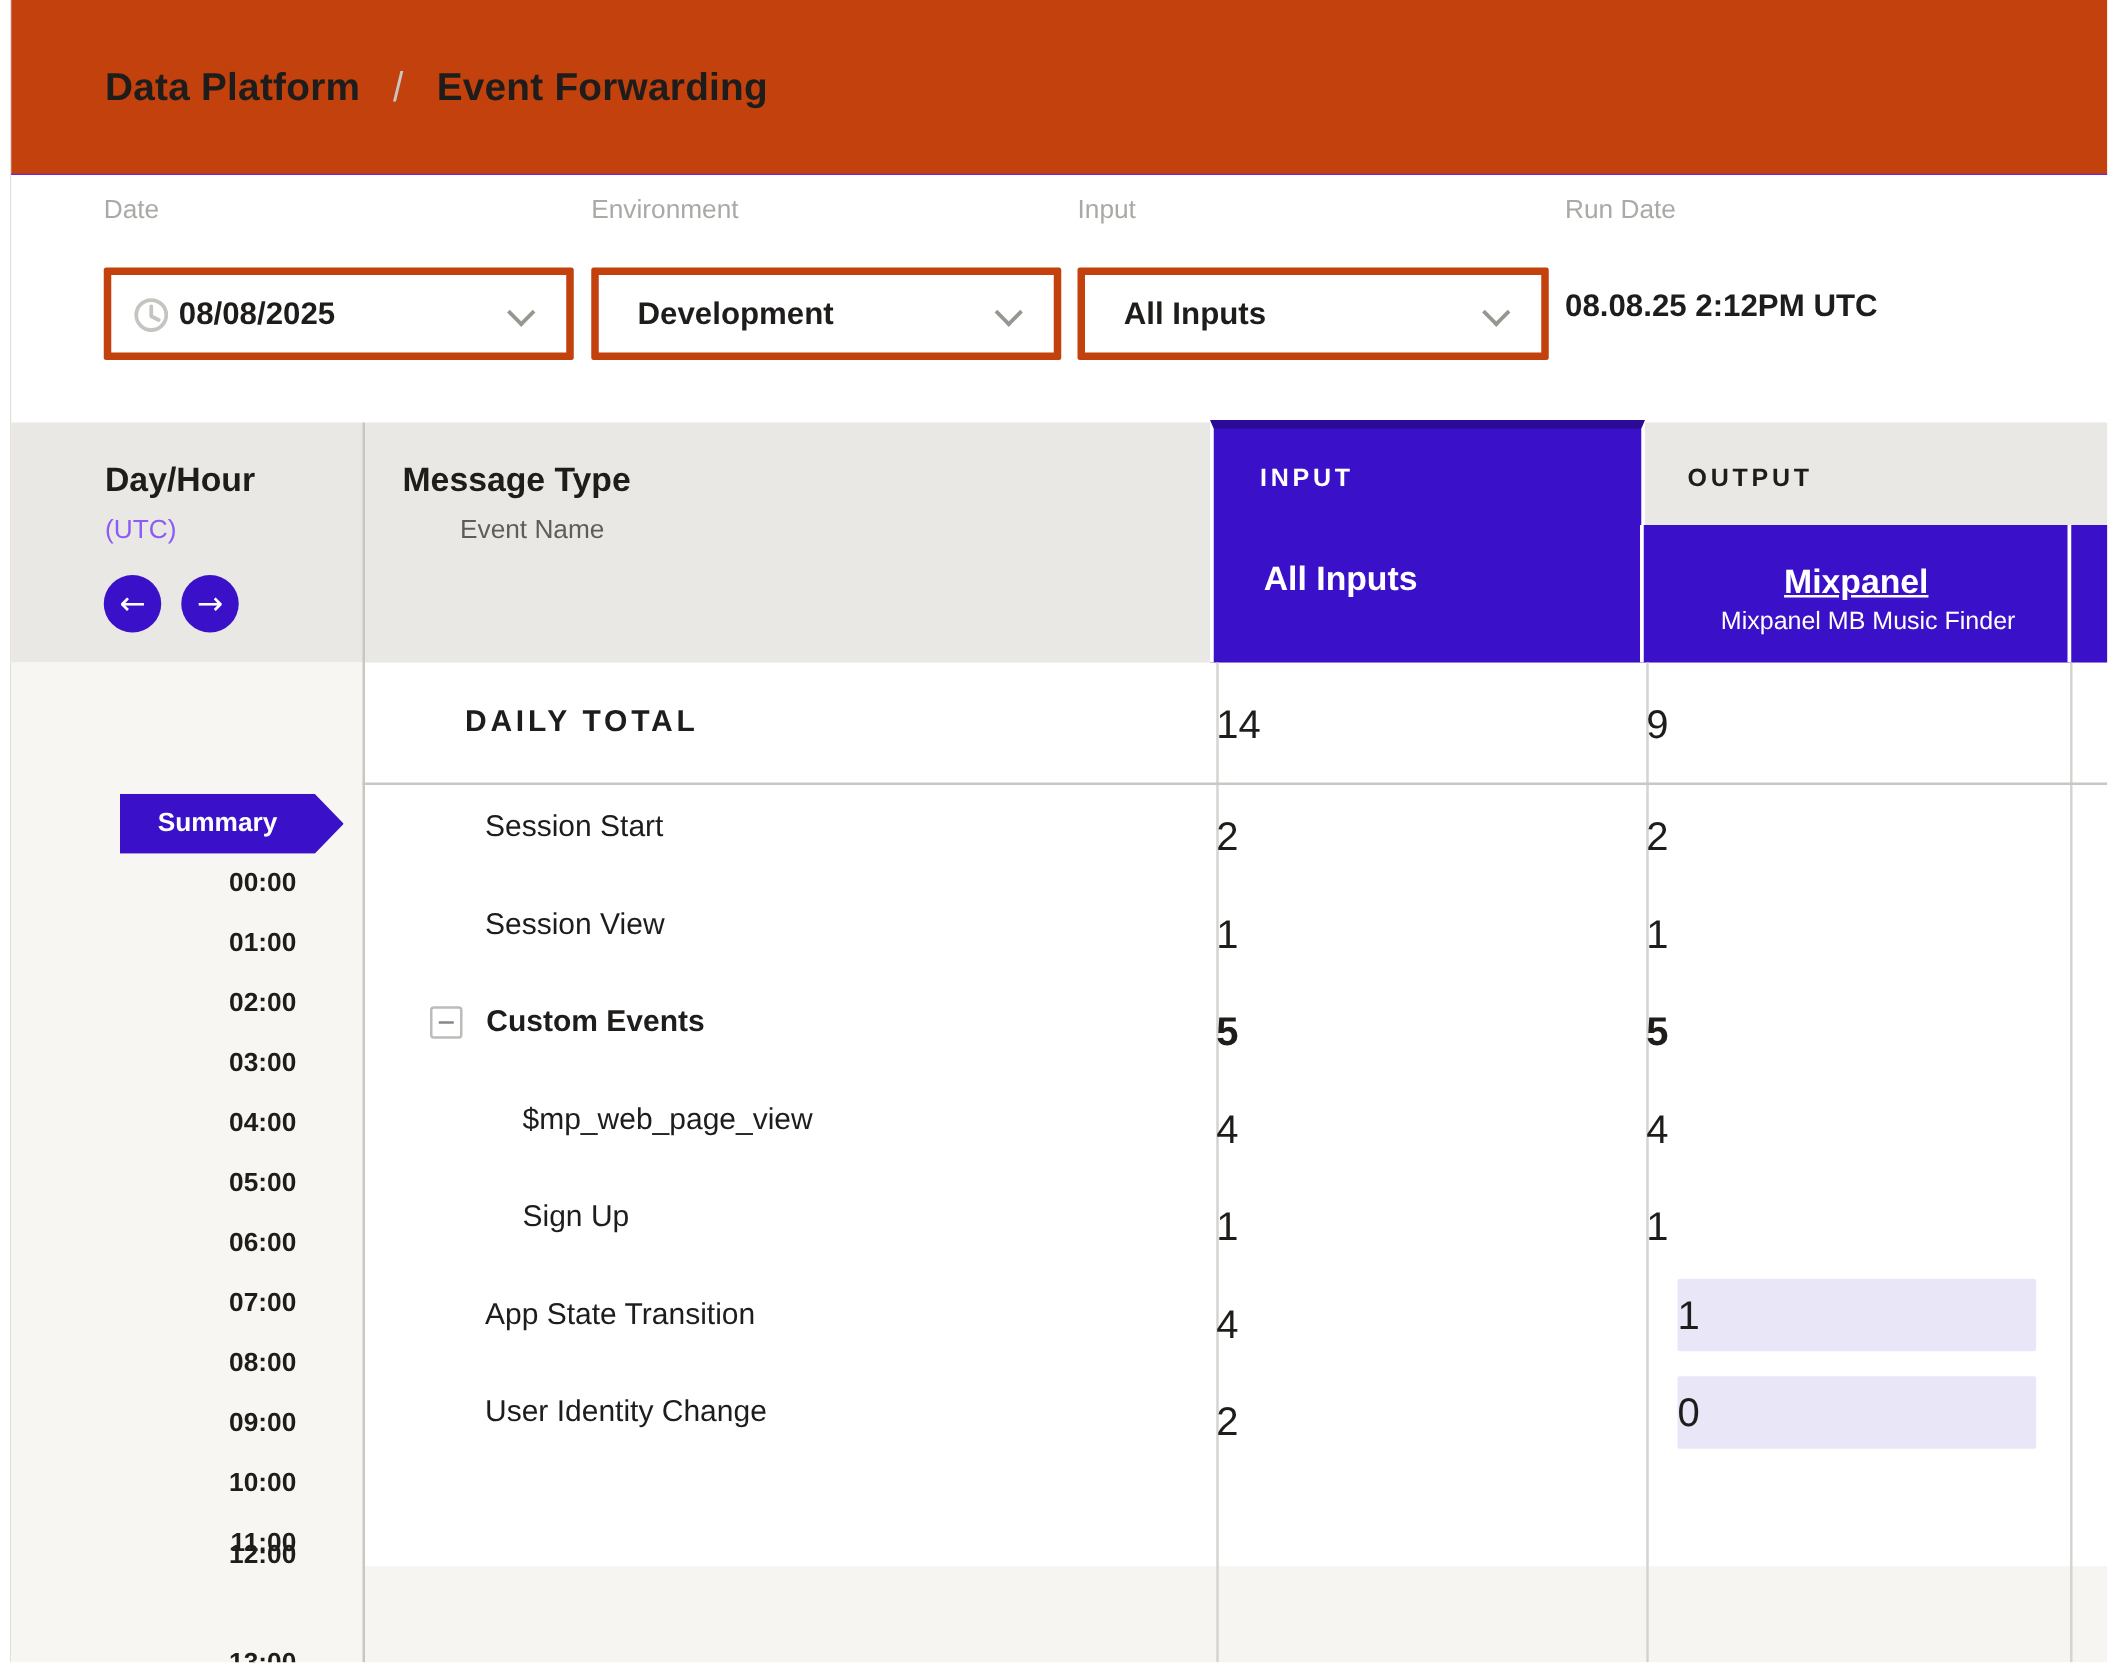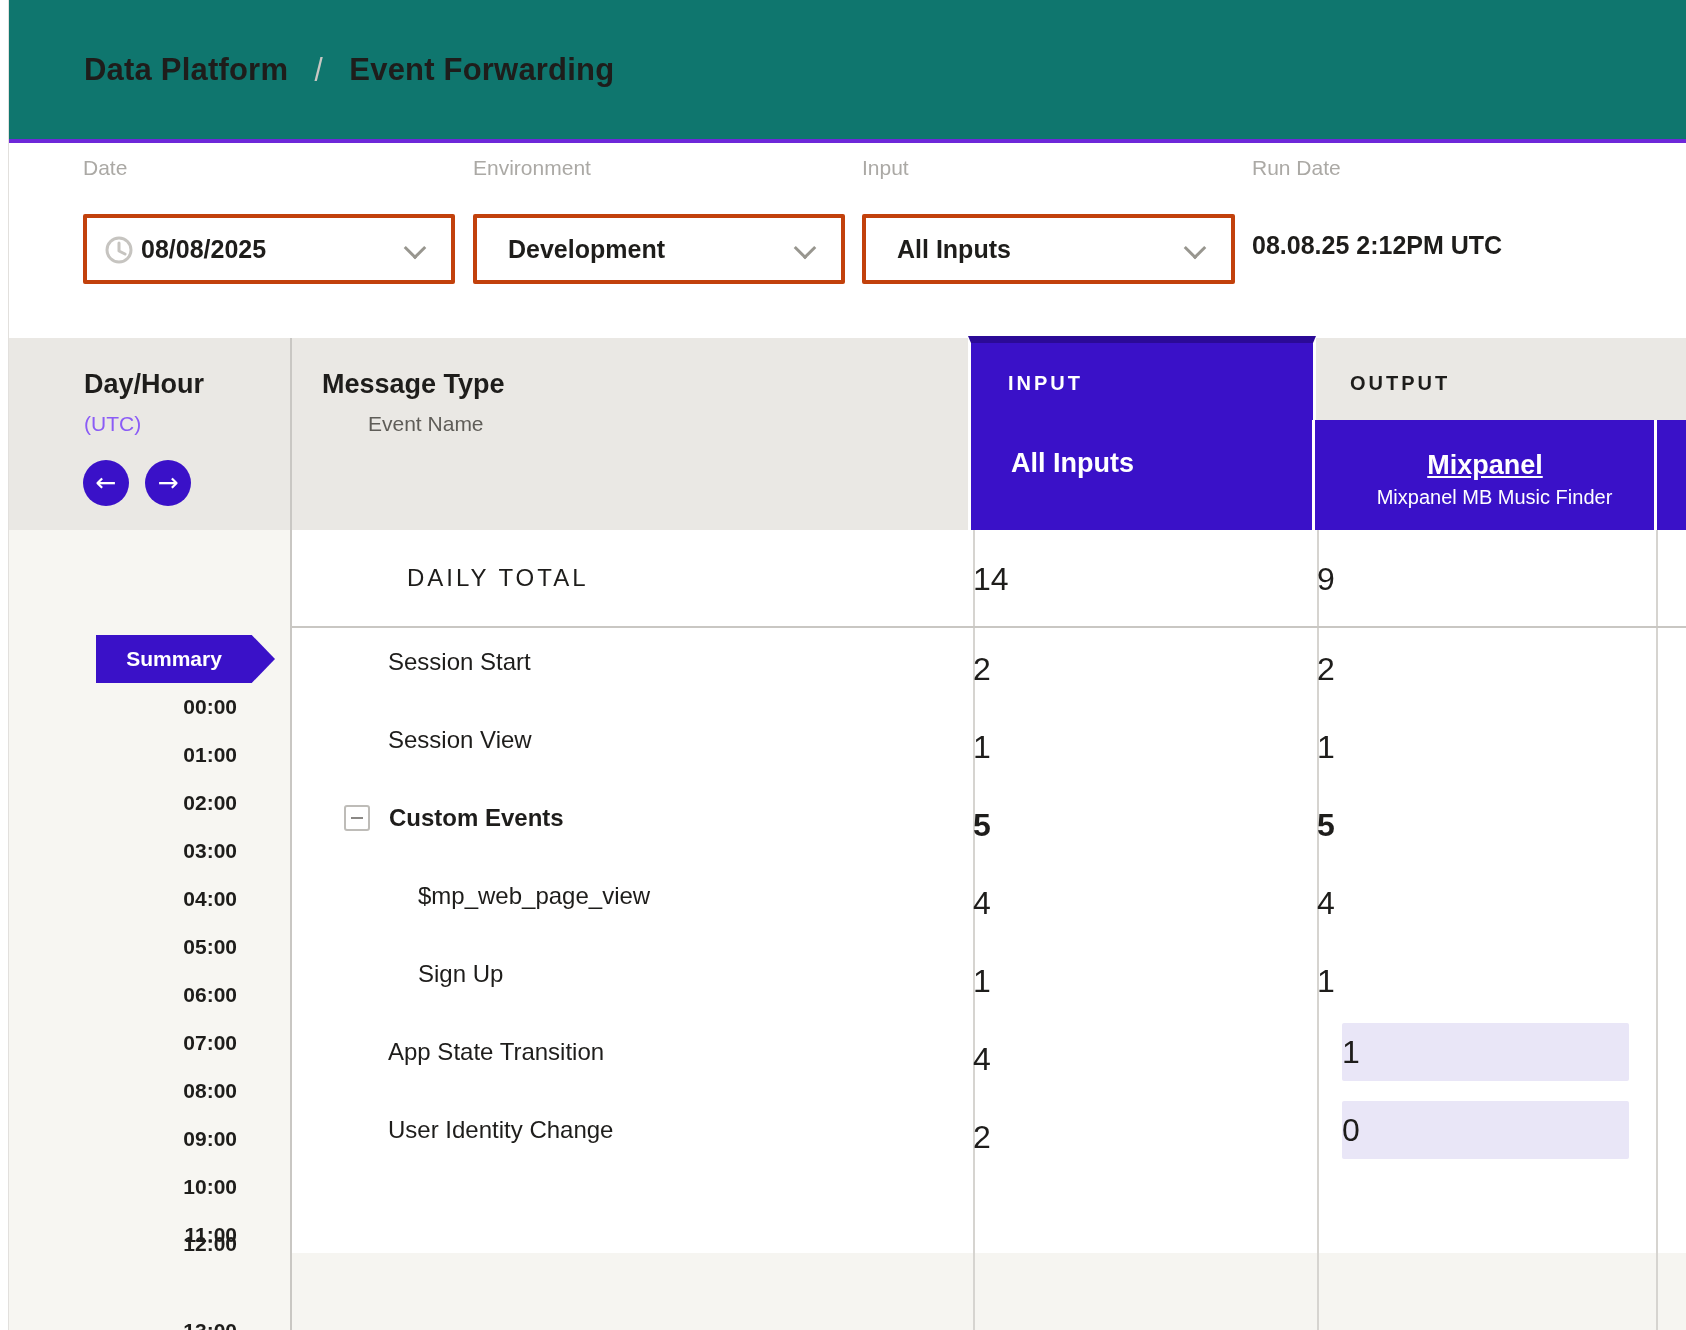--- a/index.html
+++ b/index.html
@@ -7,30 +7,30 @@
   .page {
     position:relative; width:1686px; height:1330px; overflow:hidden;
     background:#fff; font-family:"Liberation Sans", sans-serif; color:#1E1D1B;
   }
   .abs { position:absolute; }
 
   
   .page-left-line { left:8px; top:0; width:1px; height:1330px; background:#E2E0DD; }
 
   
-  .topbar { left:9px; top:0; right:0; height:139px; background:#0f766e; border-bottom:4px solid #6d28d9; }
+  .topbar { left:9px; top:0; right:0; height:139px; background:#c2410c; border-bottom:1px solid #6d28d9; }
   .crumbs { position:absolute; left:75px; top:0; height:139px; display:flex; align-items:center; gap:26px; }
   .crumb { font-size:31px; font-weight:600; color:#1E1D1B; letter-spacing:.2px; }
   .crumb-sep { font-size:33px; font-weight:400; color:#C9C7C3; transform:scaleX(.9); }
 
   
   .flt-label { font-size:21px; color:#ABA9A5; }
   .flt-box {
     position:absolute; top:214px; height:62px; background:#fff;
-    border:4px solid #c2410c; border-radius:2px; cursor:pointer;
+    border:6px solid #c2410c; border-radius:2px; cursor:pointer;
   }
   .flt-value { position:absolute; top:17px; font-size:25px; font-weight:700; color:#1E1D1B; }
   .chev {
     position:absolute; right:28px; top:22px; width:13px; height:13px;
     border-right:3px solid #98968F; border-bottom:3px solid #98968F; transform:rotate(45deg);
   }
   .clock { position:absolute; left:17px; top:17px; width:30px; height:30px; }
   .rundate-val { font-size:25px; font-weight:700; color:#1E1D1B; }
 
   
@@ -69,21 +69,21 @@
     left:96px; top:635px; width:156px; height:48px; padding-right:23px;
     background:#3A11C8; color:#fff; font-size:21px; font-weight:700;
     text-align:center; line-height:48px; cursor:pointer;
     clip-path:polygon(0 0, 87% 0, 100% 50%, 87% 100%, 0 100%);
   }
   .hour { position:absolute; left:8px; width:229px; text-align:right; font-size:21px;
     font-weight:700; color:#1E1D1B; line-height:26px; cursor:pointer; }
 
   .trow { position:absolute; left:0; width:1686px; height:28px; }
   .trow .lbl { position:absolute; top:0; font-size:24px; line-height:28px; color:#1E1D1B; white-space:nowrap; }
-  .lbl-x-total { left:372px; font-size:21px; font-weight:400; letter-spacing:3px; color:#B9B7B2;margin-left:35px; }
+  .lbl-x-total { left:372px; font-size:21px; font-weight:700; letter-spacing:3px; color:#B9B7B2; }
   .lbl-x-norm { left:388px; }
   .lbl-x-bold { left:389px; font-weight:700; }
   .lbl-x-child { left:418px; }
   .val { position:absolute; top:7px; font-size:32px; line-height:28px; color:#1E1D1B; text-align:left; }
   .val-in { left:973px; width:292px; }
   .val-out { left:1317px; width:295px; }
   .val-bold { font-weight:700; }
   .val-hl {
     left:1342px; top:-15px; width:270px; height:58px; padding-right:17px;
     line-height:58px; background:#E9E6F7; border-radius:2px;

